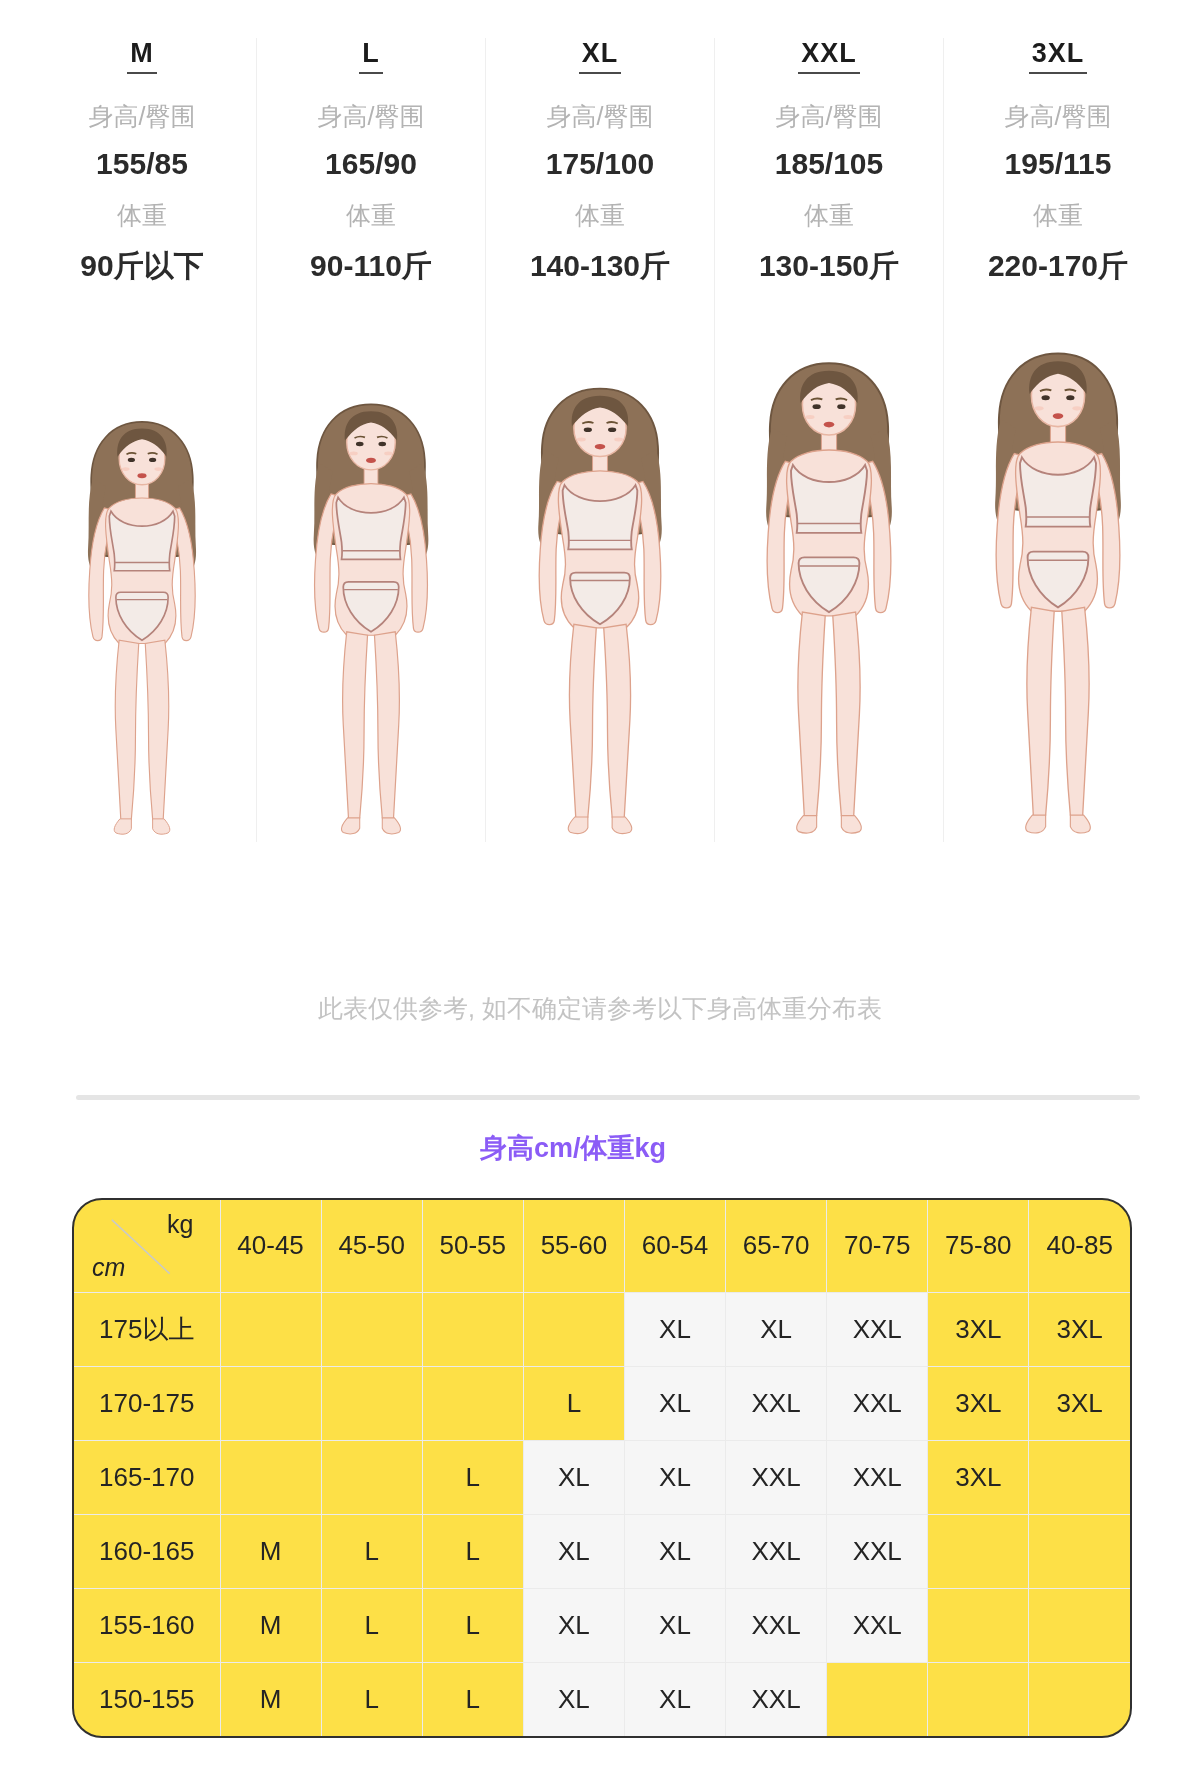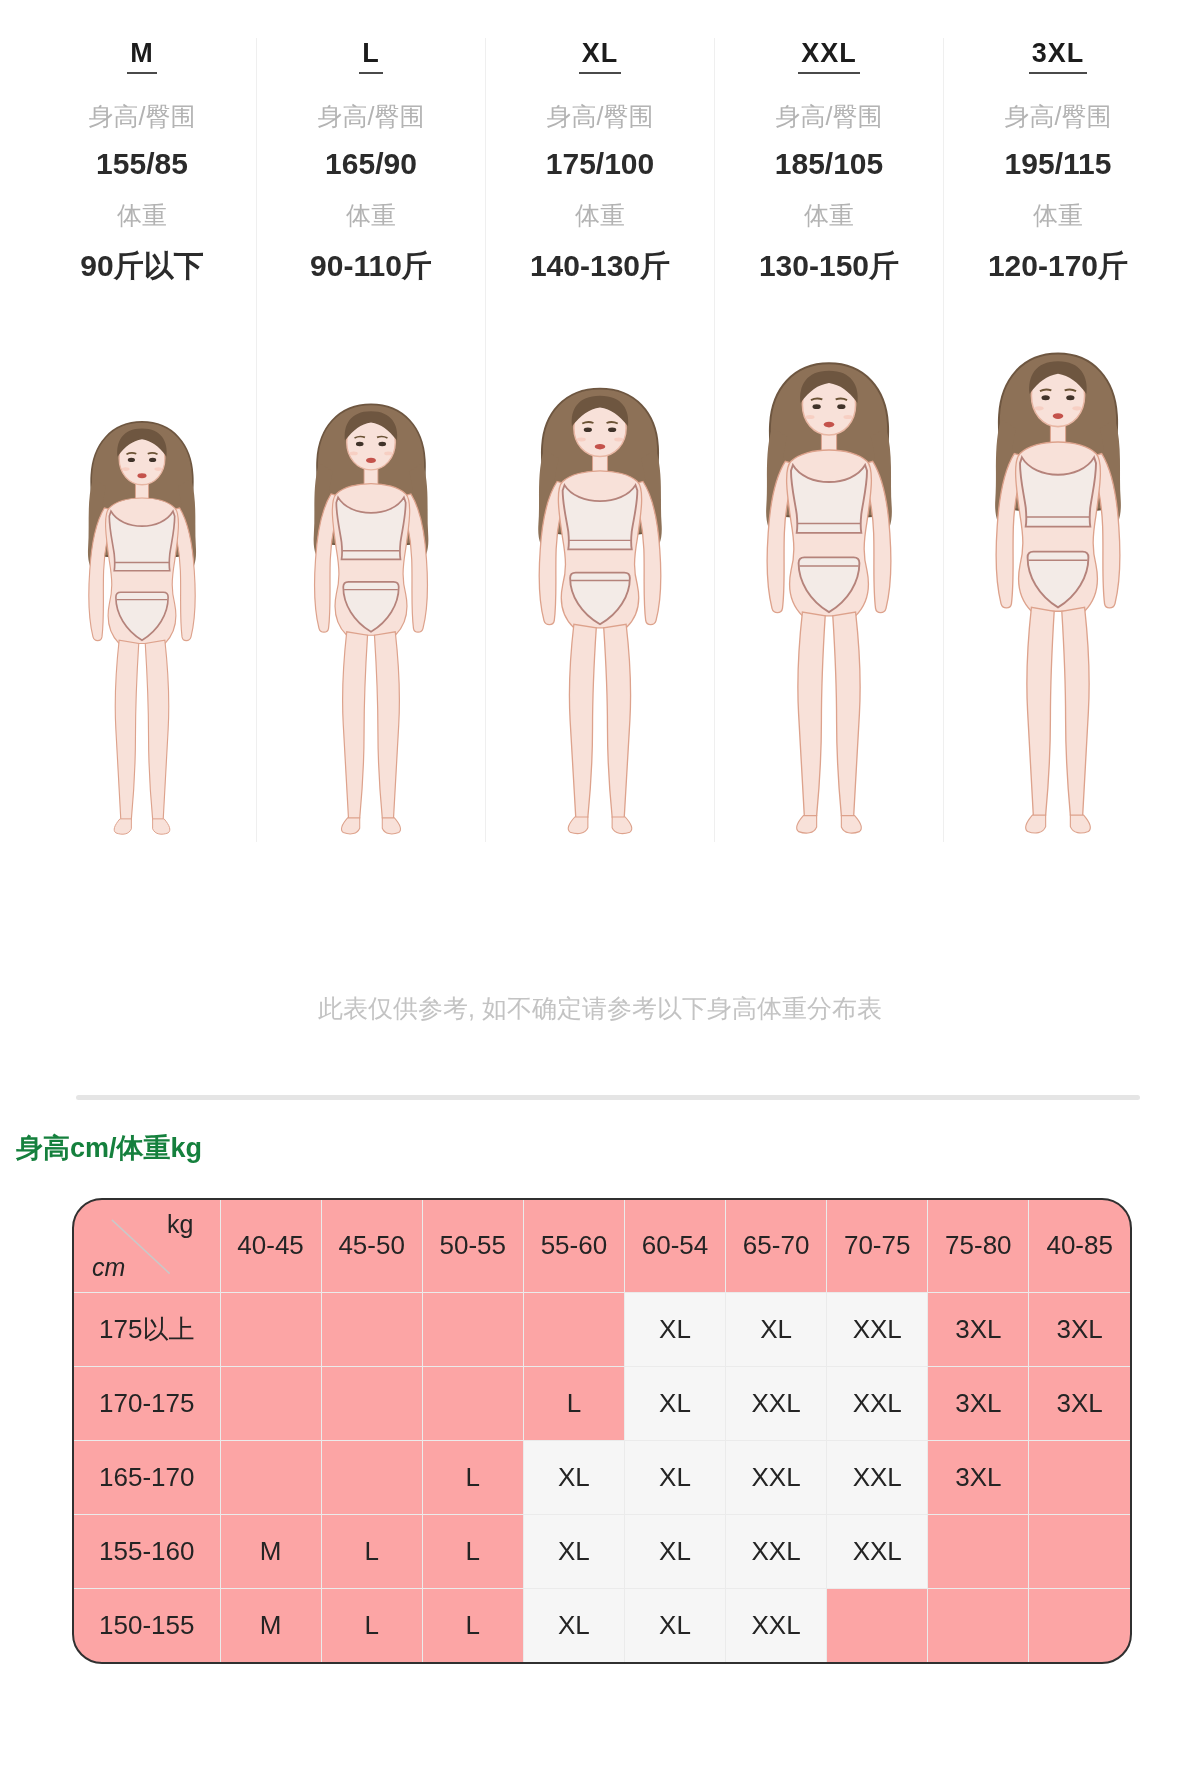--- a/index.html
+++ b/index.html
@@ -29,25 +29,25 @@
   .hh-label,.w-label{font-size:25px;color:var(--text-gray);margin:10px 0 6px;}
   .hh-value,.w-value{font-size:30px;font-weight:600;color:#2b2b2b;margin:8px 0 8px;white-space:nowrap;}
   .figure-wrap{
     height:545px;width:100%;margin-top:2px;
     display:flex;align-items:flex-end;justify-content:center;overflow:visible;
   }
   .figure-wrap svg{display:block;}
   
   .note{ text-align:center;font-size:25px;color:var(--note-gray);margin-top:150px;}
   .divider{height:5px;background:var(--divider);border-radius:3px;margin:70px 60px 0 76px;}
-  .unit-label{text-align:left;font-size:27px;font-weight:700;color:#15803d;margin:30px 70px 0 16px;}
+  .unit-label{text-align:center;font-size:27px;font-weight:700;color:#8b5cf6;margin:30px 70px 0 16px;}
   
   .table-wrap{
     margin:32px 68px 0 72px;border:2px solid var(--table-border);
-    border-radius:30px;overflow:hidden;background:#fca5a5;
+    border-radius:30px;overflow:hidden;background:#fde047;
   }
   table{width:100%;border-collapse:collapse;table-layout:fixed;}
   th,td{
     font-size:26px;font-weight:400;color:#242424;text-align:center;
     padding:0;vertical-align:middle;overflow:hidden;
   }
   thead th{height:92px;}
   tbody th,tbody td{height:74px;}
   tbody tr>th,tbody tr>td{border-top:1px solid var(--grid-line);}
   tr>*:not(:first-child){border-left:1px solid var(--grid-line);}
@@ -231,21 +231,21 @@
         <ellipse cx="60" cy="38.5" rx="2.8" ry="1.5" fill="var(--lips)"></ellipse>
       </svg>
     </div>
   </div>
 
   <div class="size-col">
     <div class="size-letter">3XL</div>
     <div class="hh-label">身高/臀围</div>
     <div class="hh-value">195/115</div>
     <div class="w-label">体重</div>
-    <div class="w-value">120-170斤</div>
+    <div class="w-value">220-170斤</div>
     <div class="figure-wrap">
       <svg viewBox="0 0 120 260" preserveAspectRatio="none" width="258" height="500">
 
         <path d="M60,6 C41,6 30,20 29,38 C28,52 32,62 30,74 C29,80 30,84 34,86 C44,90 52,84 54,78 L66,78 C68,84 76,90 86,86 C90,84 91,80 90,74 C88,62 92,52 91,38 C90,20 79,6 60,6 Z" fill="var(--hair)" stroke="var(--hair-dark)" stroke-width="1"></path>
         <path d="M30,40 C26,54 28,68 27,82 C26.5,90 28,95 32,99 C36,95 37,87 36,79 C34,65 36,53 38,45 Z" fill="var(--hair)"></path>
         <path d="M90,40 C94,54 92,68 93,82 C93.5,90 92,95 88,99 C84,95 83,87 84,79 C86,65 84,53 82,45 Z" fill="var(--hair)"></path>
 
         <path d="M37,58 C32,66 29,80 28,96 C27,110 27,124 30,136 C30.8,139 35,139 35.5,136 C37,124 36,110 36.5,96 C37,82 40,68 44,60 Z" fill="var(--skin)" stroke="var(--skin-line)" stroke-width="0.7"></path>
         <path d="M83,58 C88,66 91,80 92,96 C93,110 93,124 90,136 C89.2,139 85,139 84.5,136 C83,124 84,110 83.5,96 C83,82 80,68 76,60 Z" fill="var(--skin)" stroke="var(--skin-line)" stroke-width="0.7"></path>
 
@@ -337,20 +337,32 @@
           <td></td>
           <td>L</td>
           <td class="shaded">XL</td>
           <td class="shaded">XL</td>
           <td class="shaded">XXL</td>
           <td class="shaded">XXL</td>
           <td>3XL</td>
           <td></td>
         </tr>
         <tr>
+          <th>160-165</th>
+          <td>M</td>
+          <td>L</td>
+          <td>L</td>
+          <td class="shaded">XL</td>
+          <td class="shaded">XL</td>
+          <td class="shaded">XXL</td>
+          <td class="shaded">XXL</td>
+          <td></td>
+          <td></td>
+        </tr>
+        <tr>
           <th>155-160</th>
           <td>M</td>
           <td>L</td>
           <td>L</td>
           <td class="shaded">XL</td>
           <td class="shaded">XL</td>
           <td class="shaded">XXL</td>
           <td class="shaded">XXL</td>
           <td></td>
           <td></td>

